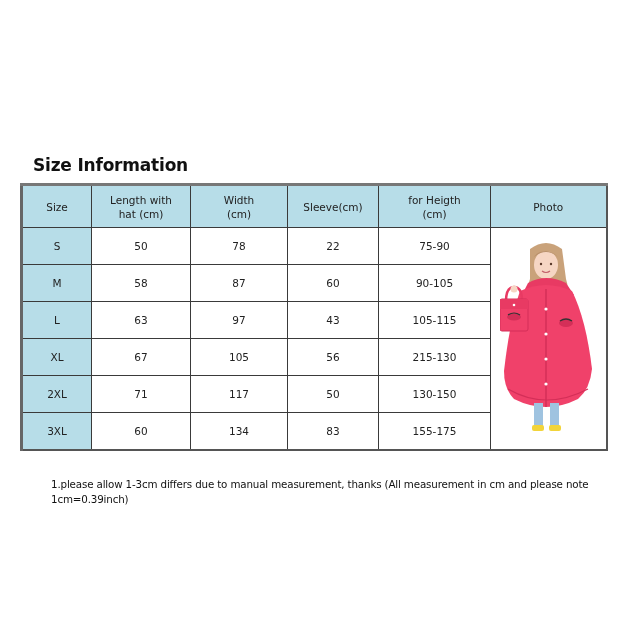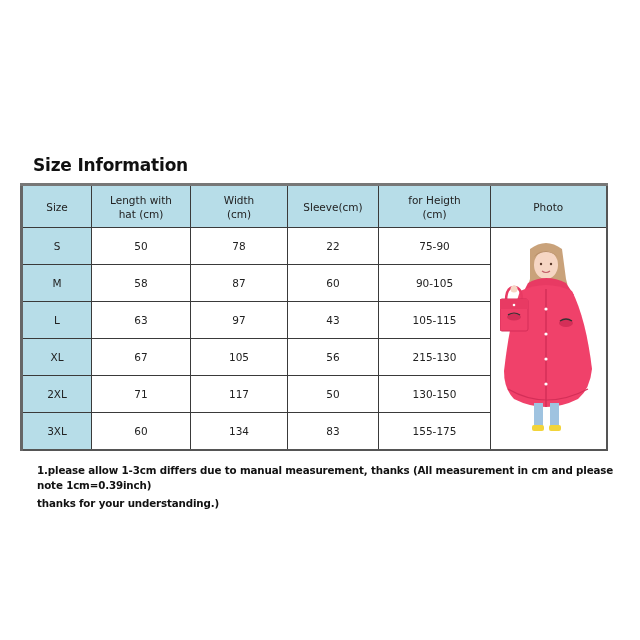--- a/index.html
+++ b/index.html
@@ -30,21 +30,21 @@
     }
     .size-table th { background: #b7dde8; height: 41px; }
     .size-table td.size-cell { background: #b7dde8; }
     .size-table tr.data-row td { height: 36px; }
     .size-table td.photo-cell { background: #ffffff; }
     .notes {
       position: absolute; left: 33px; top: 459px; width: 590px;
       font-family: "DejaVu Sans", sans-serif; font-size: 10.3px; line-height: 14.5px; color: #111;
       letter-spacing: -0.15px;
     }
-    .notes p { margin: 4px; font-weight: bold; }
+    .notes p { margin: 18px; }
     .photo-wrap { width: 100%; height: 100%; display: flex; align-items: center; justify-content: center; }
   </style>
 </head>
 <body>
 
 <div class="title">Size Information</div>
 
 <table class="size-table">
   <colgroup>
     <col style="width:70px">
@@ -148,14 +148,13 @@
       <td>60</td>
       <td>134</td>
       <td>83</td>
       <td>155-175</td>
     </tr>
   </tbody>
 </table>
 
 <div class="notes">
   <p>1.please allow 1-3cm differs due to manual measurement, thanks (All measurement in cm and please note 1cm=0.39inch)</p>
-  <p>thanks for your understanding.)</p>
 </div>
 
 </body></html>

